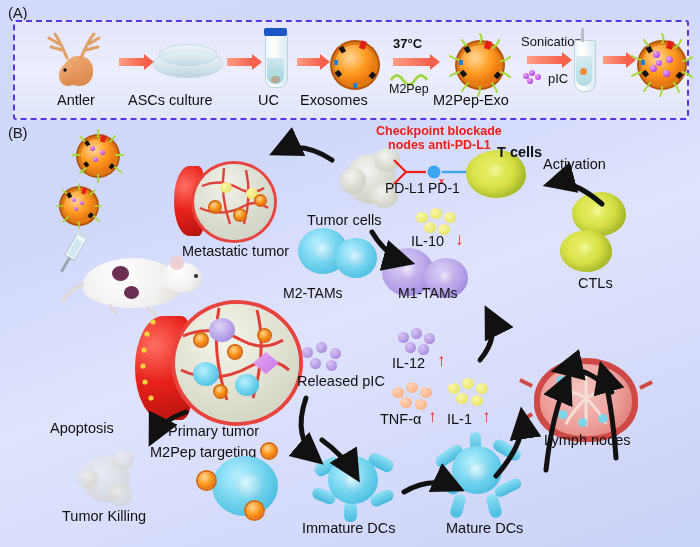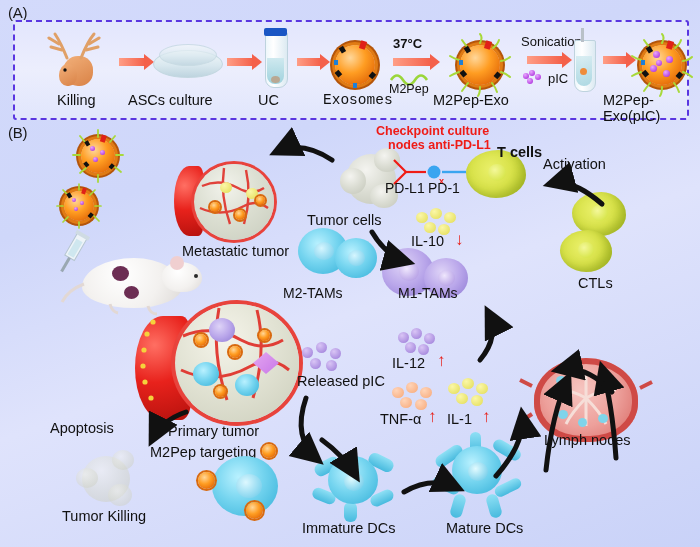--- a/index.html
+++ b/index.html
@@ -118,21 +118,21 @@
           <path d="M30 28 C26 18 22 10 18 4"></path>
             <path d="M22 14 L12 8"></path>
             <path d="M25 20 L14 17"></path>
           <path d="M44 28 C48 18 52 10 57 4"></path>
             <path d="M52 14 L62 8"></path>
             <path d="M49 20 L61 17"></path>
         </g>
         <circle cx="28" cy="40" r="1.7" fill="#111"></circle>
       </svg>
     </div>
-    <div class="aLabel" style="left:42px;top:70px;">Killing</div>
+    <div class="aLabel" style="left:42px;top:70px;">Antler</div>
     <div class="arrowR" style="left:104px;top:36px;width:26px;"></div>
 
     <div style="position:absolute;left:138px;top:22px;width:68px;height:36px;">
       <div class="dish" style="left:0;top:6px;width:68px;height:26px;"></div>
       <div class="dish" style="left:6px;top:0px;width:56px;height:20px;opacity:.75;"></div>
     </div>
     <div class="aLabel" style="left:113px;top:70px;">ASCs culture</div>
     <div class="arrowR" style="left:212px;top:36px;width:26px;"></div>
 
     <div style="position:absolute;left:248px;top:4px;width:26px;height:62px;">
@@ -150,21 +150,21 @@
         <g>
           <rect x="32" y="3" width="6" height="8" fill="#e02018" transform="rotate(18 35 7)"></rect>
           <rect x="12" y="9" width="5" height="6" fill="#111" transform="rotate(-32 14 12)"></rect>
           <rect x="42" y="34" width="5" height="6" fill="#111" transform="rotate(40 44 37)"></rect>
           <rect x="8" y="33" width="5" height="6" fill="#111" transform="rotate(-40 10 36)"></rect>
           <rect x="6" y="22" width="4" height="5" fill="#1e7fd6"></rect>
           <rect x="25" y="45" width="4" height="5" fill="#1e7fd6"></rect>
         </g>
       </svg>
     </div>
-    <div class="aLabel" style="left:308px;top:70px;font-family:Liberation Mono, monospace;">Exosomes</div>
+    <div class="aLabel" style="left:285px;top:70px;">Exosomes</div>
 
     <div class="arrowR" style="left:378px;top:36px;width:38px;"></div>
     <div class="aLabel" style="left:378px;top:14px;font-weight:bold;font-size:13px;">37°C</div>
     <svg width="60" height="16" style="position:absolute;left:374px;top:48px;overflow:visible;">
       <path d="M2 10 q6 -9 12 0 q6 9 12 0 q6 -9 12 0" stroke="#9ad63a" stroke-width="2.6" fill="none"></path>
     </svg>
     <div class="aLabel" style="left:374px;top:60px;font-size:12.5px;">M2Pep</div>
 
     <div style="position:absolute;left:432px;top:10px;width:66px;height:66px;">
       <div class="exo" style="left:13px;top:13px;width:40px;height:40px;"></div>
@@ -232,21 +232,20 @@
           <rect x="14" y="39" width="5" height="6" fill="#111" transform="rotate(-40 16 42)"></rect>
           <rect x="12" y="28" width="4" height="5" fill="#1e7fd6"></rect>
         </g>
       </svg>
       <div class="pic" style="left:24px;top:19px;width:7px;height:7px;"></div>
       <div class="pic" style="left:37px;top:24px;width:7px;height:7px;"></div>
       <div class="pic" style="left:21px;top:33px;width:7px;height:7px;"></div>
       <div class="pic" style="left:34px;top:38px;width:7px;height:7px;"></div>
       <div class="pic" style="left:27px;top:28px;width:6px;height:6px;"></div>
     </div>
-    <div class="aLabel" style="left:588px;top:70px;">M2Pep-Exo(pIC)</div>
   </div>
 
   <div class="panel-tag lbl" style="left:8px;top:124px;">(B)</div>
 
   <div id="panelB">
 
     <div style="position:absolute;left:70px;top:8px;width:56px;height:56px;">
       <div class="exo" style="left:11px;top:11px;width:34px;height:34px;"></div>
       <svg width="56" height="56" style="position:absolute;left:0;top:0;">
         <g stroke="#a8d93a" stroke-width="1.8" fill="none" stroke-linecap="round">
@@ -337,21 +336,21 @@
     <div class="blbl" style="left:182px;top:123px;">Metastatic tumor</div>
 
     <div style="position:absolute;left:340px;top:28px;width:62px;height:62px;">
       <div class="tum" style="left:6px;top:6px;width:50px;height:50px;"></div>
       <div class="tum" style="left:0px;top:20px;width:26px;height:26px;"></div>
       <div class="tum" style="left:34px;top:0px;width:26px;height:24px;"></div>
       <div class="tum" style="left:30px;top:36px;width:28px;height:24px;"></div>
     </div>
     <div class="blbl" style="left:307px;top:92px;">Tumor cells</div>
 
-    <div class="blbl redtxt" style="left:376px;top:4px;font-size:12.5px;">Checkpoint culture</div>
+    <div class="blbl redtxt" style="left:376px;top:4px;font-size:12.5px;">Checkpoint blockade</div>
     <div class="blbl redtxt" style="left:388px;top:18px;font-size:12.5px;">nodes anti-PD-L1</div>
 
     <svg width="160" height="60" style="position:absolute;left:392px;top:38px;overflow:visible;">
       <g stroke="#ef1b16" stroke-width="2.2" fill="none">
         <path d="M2 2 L14 14"></path>
           <path d="M2 26 L14 14"></path>
           <path d="M14 14 L34 14"></path>
       </g>
       <circle cx="42" cy="14" r="6.5" fill="#3aa5f0"></circle>
       <path d="M50 14 L74 14" stroke="#3aa5f0" stroke-width="2.4" fill="none"></path>

